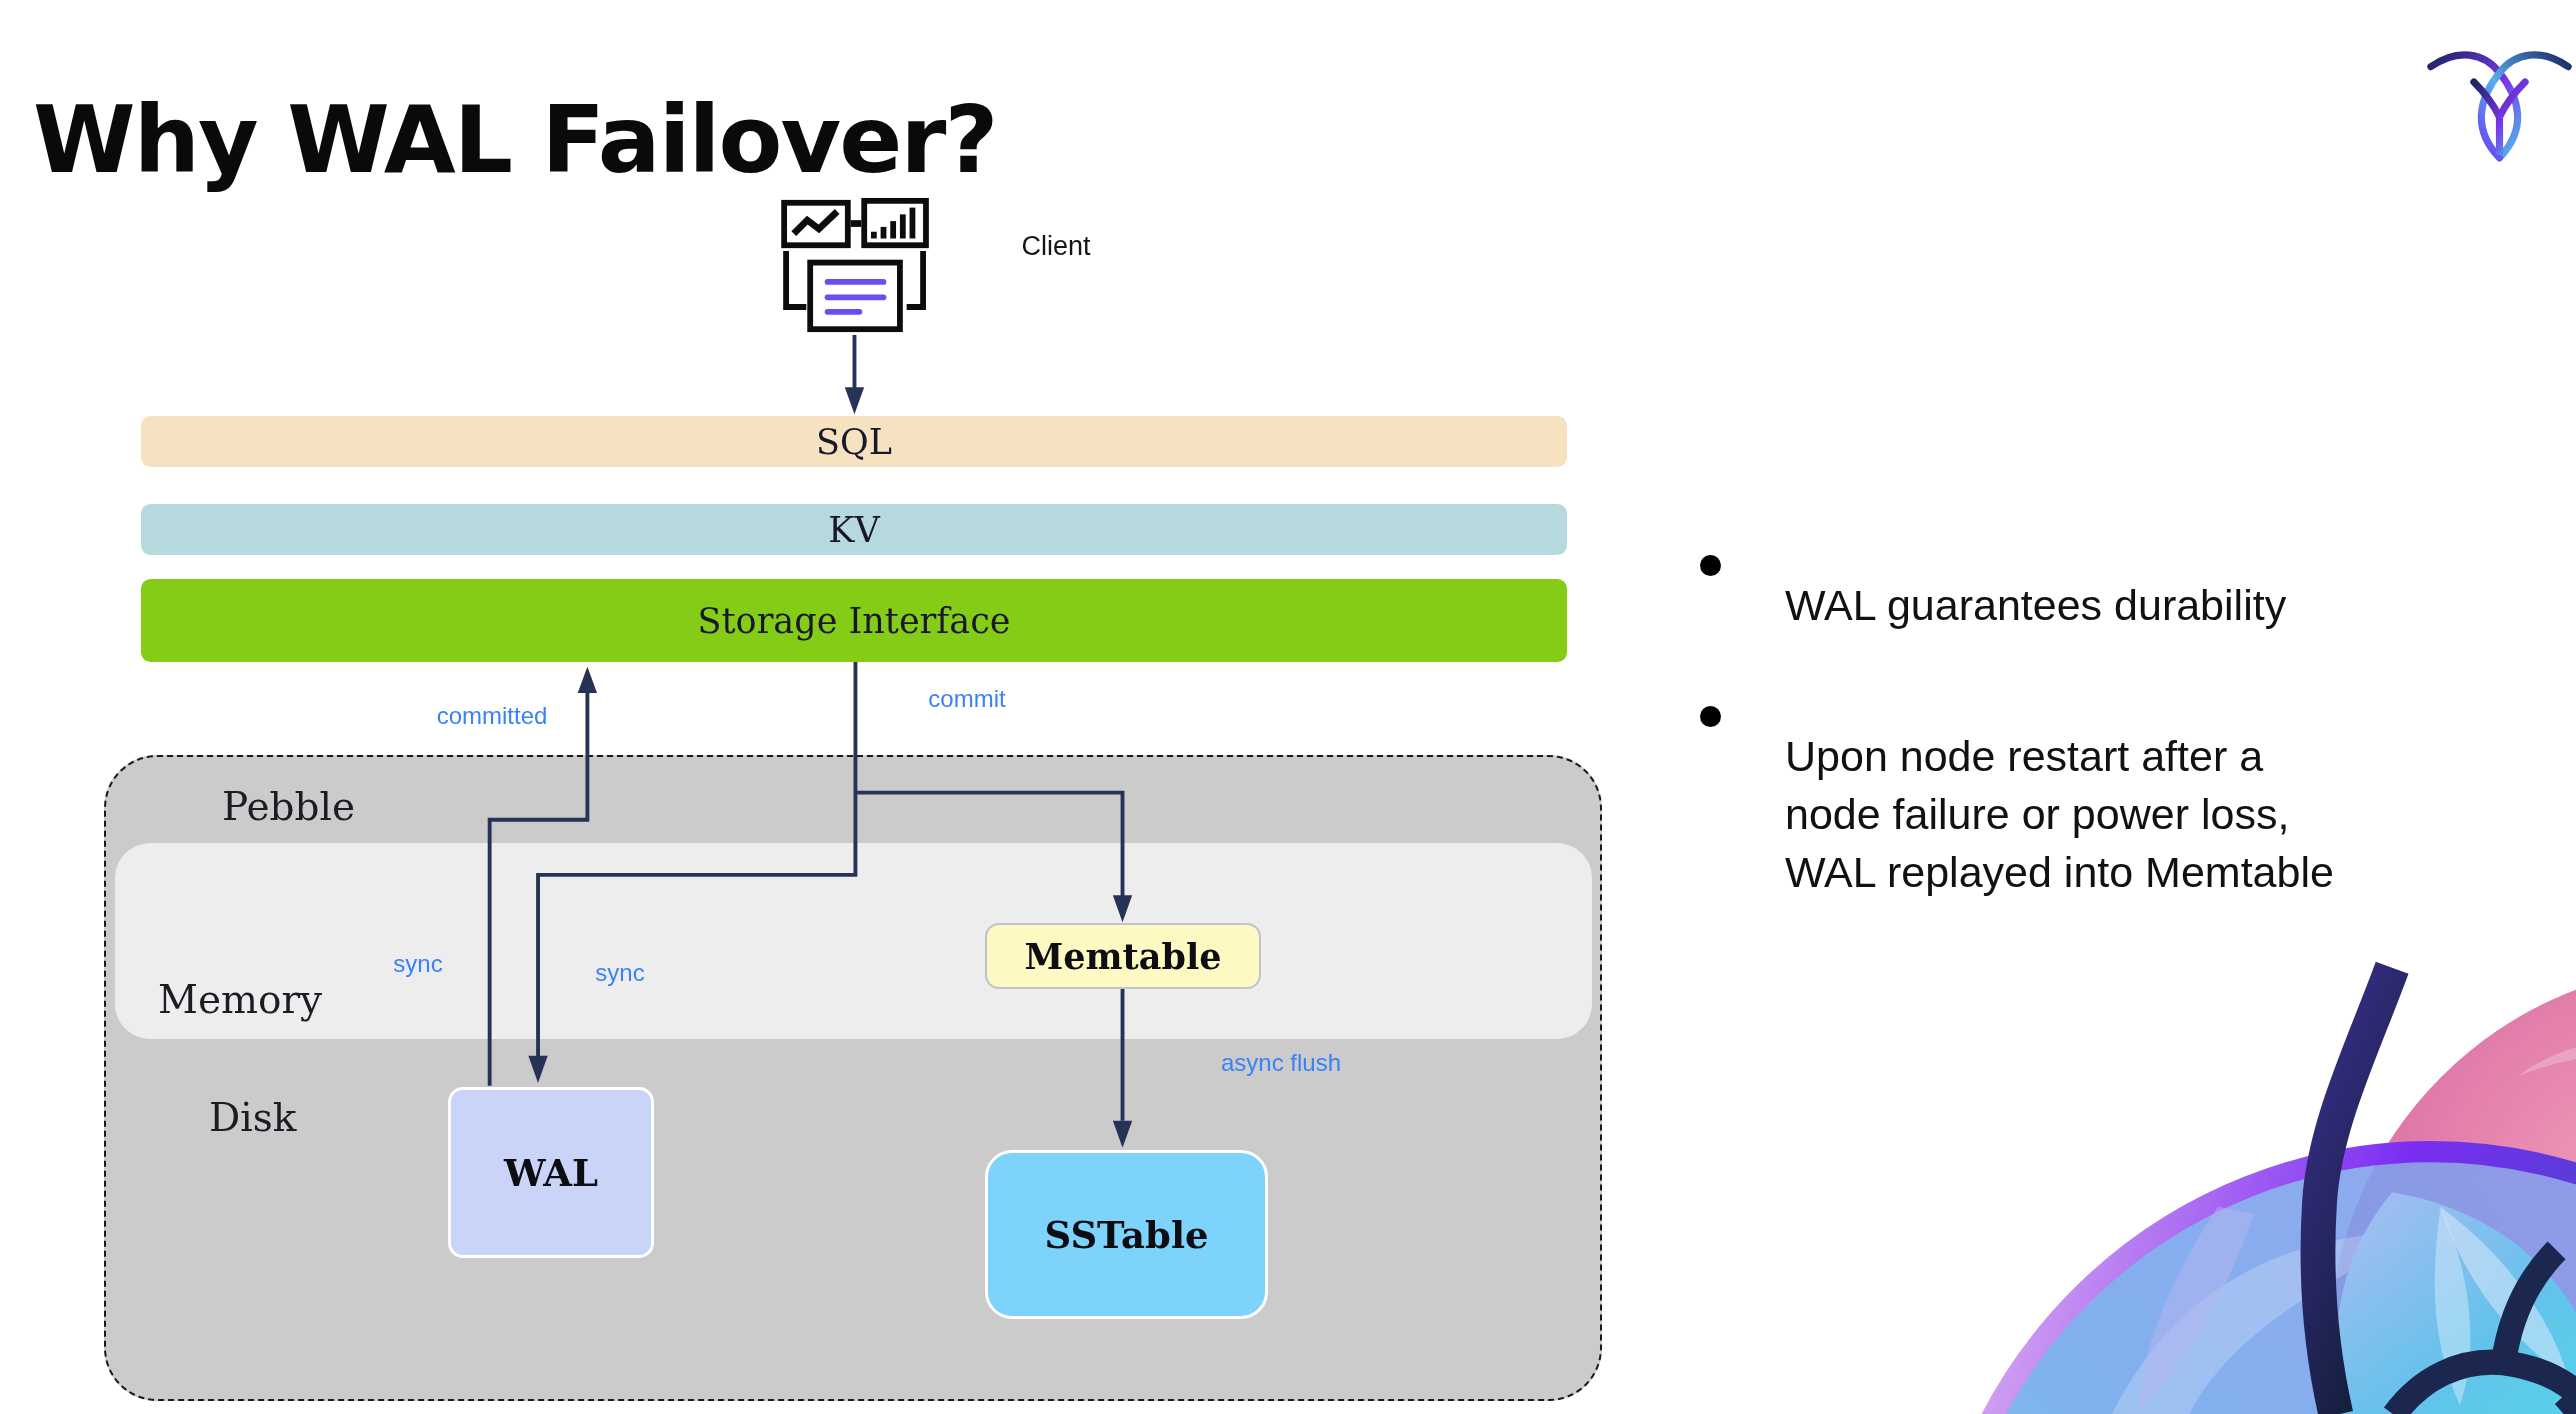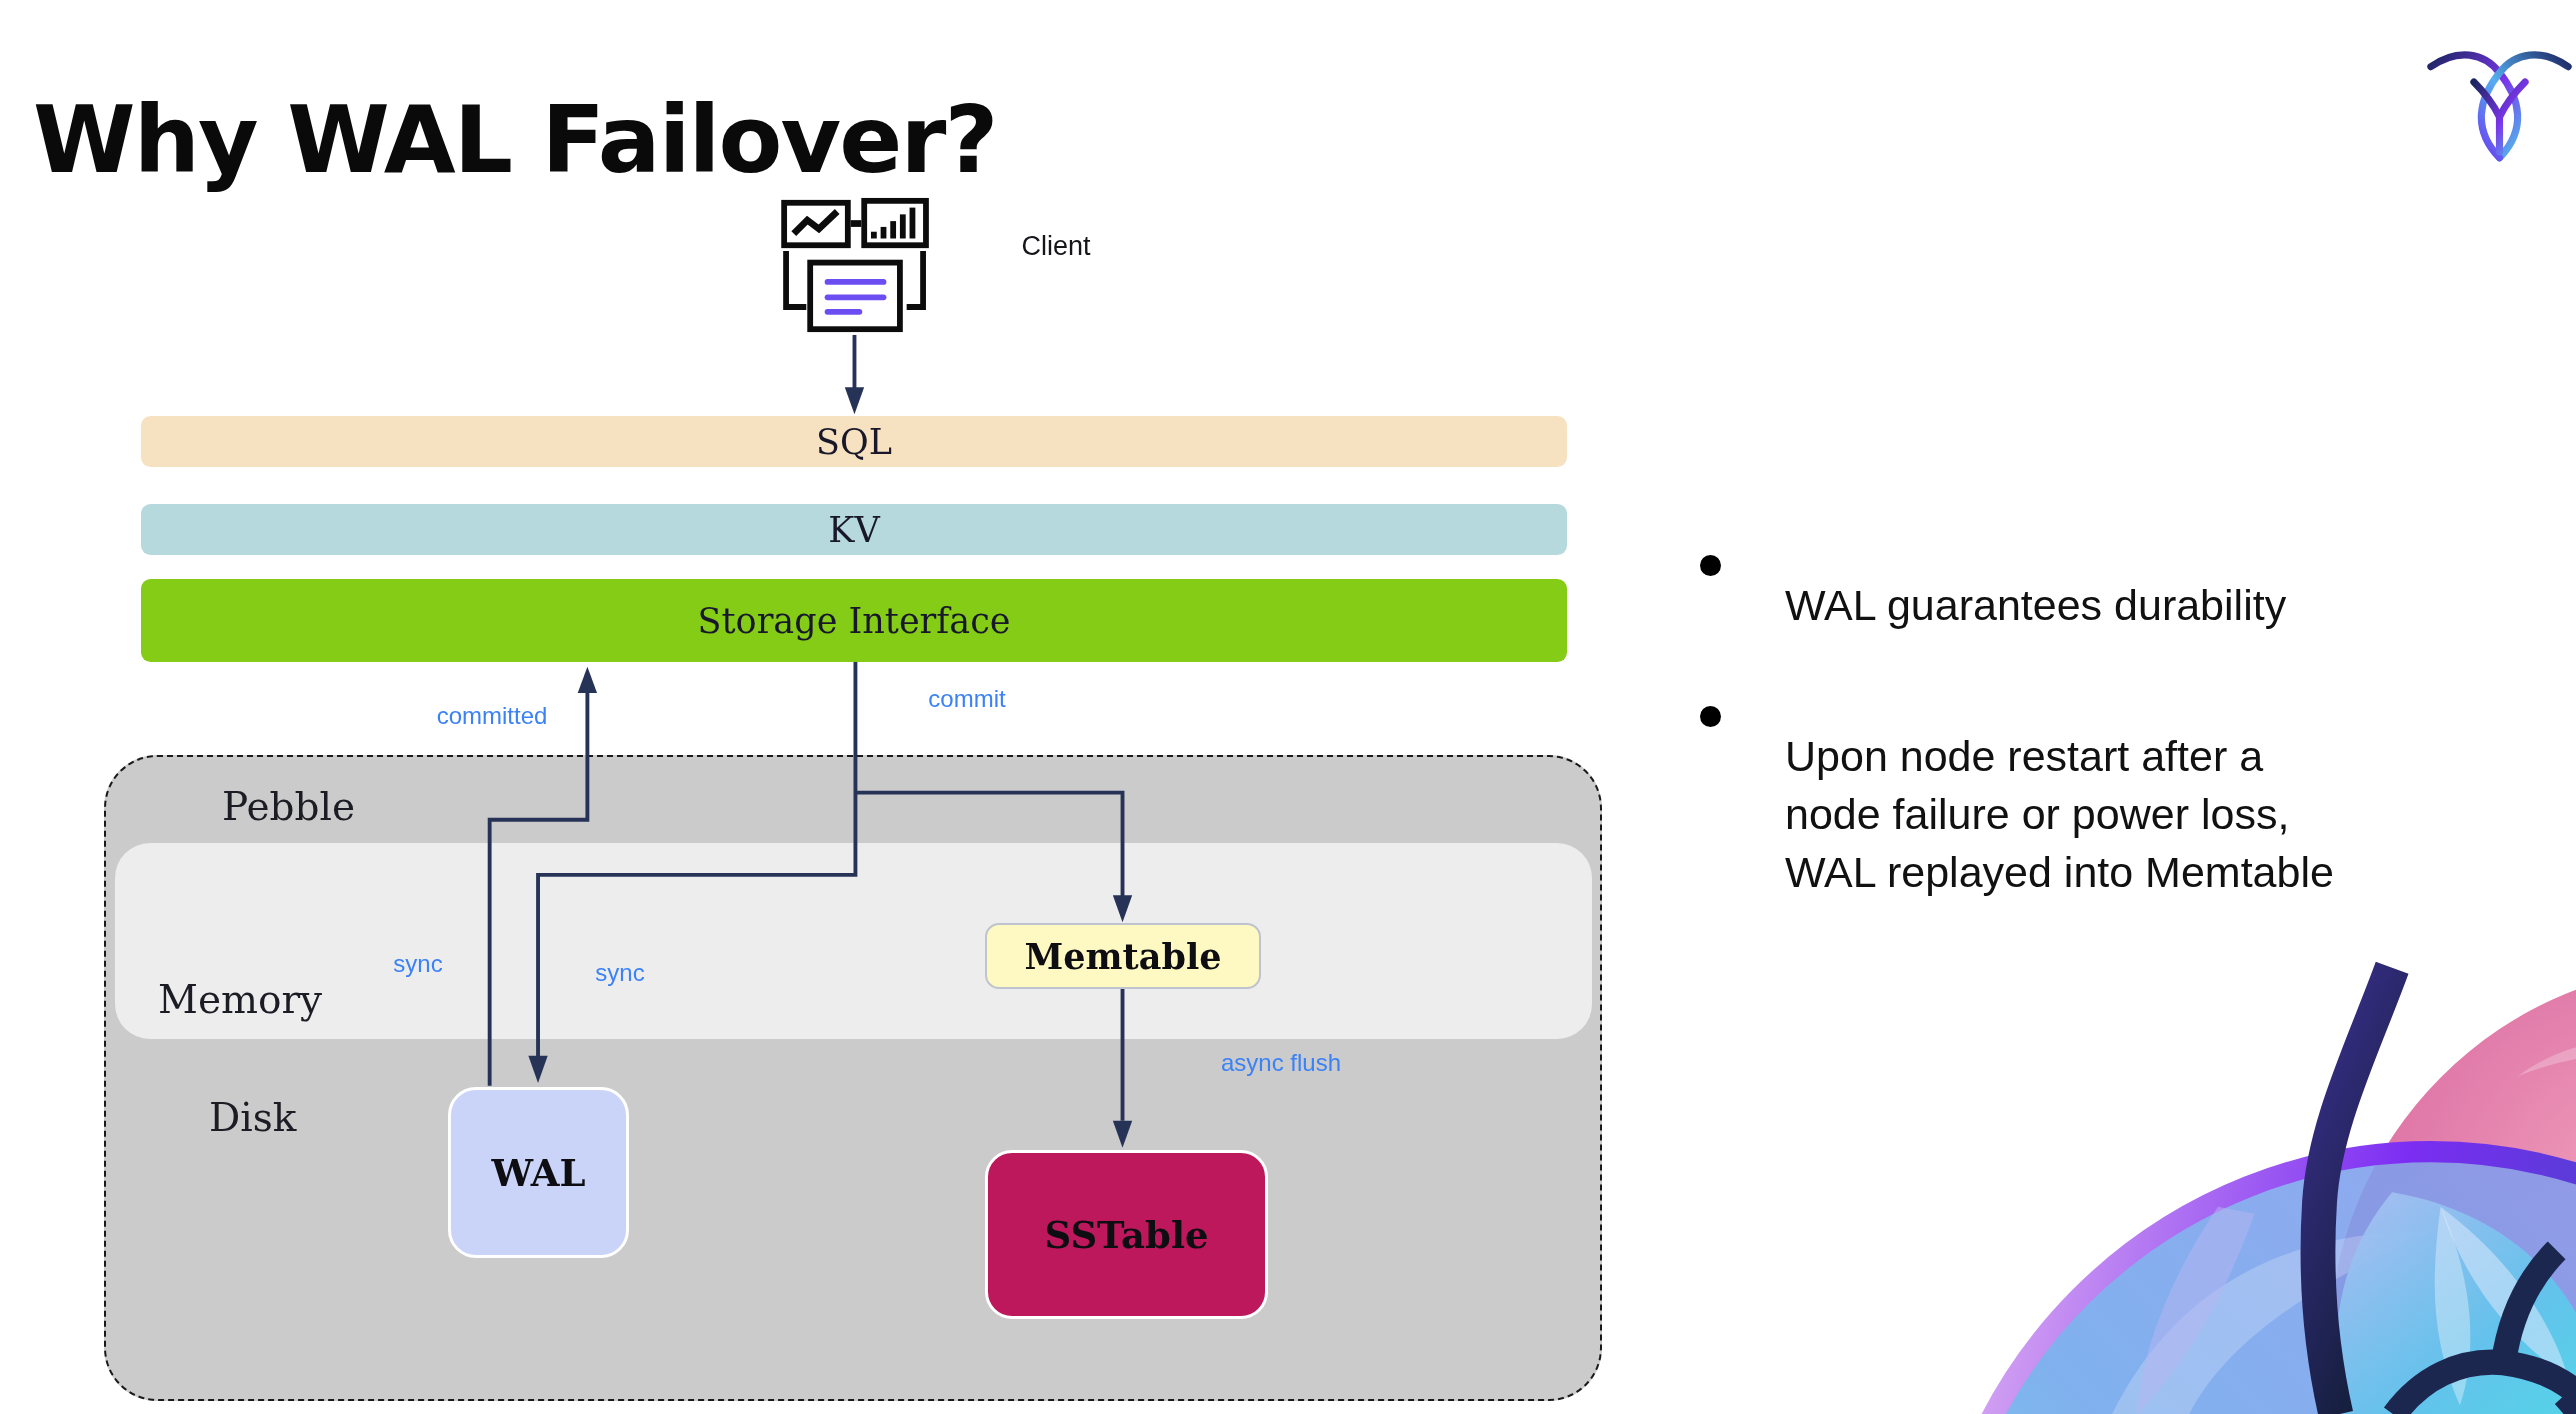--- a/index.html
+++ b/index.html
@@ -32,22 +32,22 @@
   .memory-band{position:absolute;left:115px;top:843px;width:1477px;height:196px;
                background:#ededee;border-radius:35px;}
   .zone-label{position:absolute;font-family:"DejaVu Serif",serif;font-size:39px;color:#1c1c24;white-space:nowrap;}
   .lbl-pebble{left:222px;top:784px;}
   .lbl-memory{left:158px;top:977px;}
   .lbl-disk{left:209px;top:1095px;}
 
   
   .node{position:absolute;display:flex;align-items:center;justify-content:center;box-sizing:border-box;
         font-family:"DejaVu Serif",serif;font-weight:bold;color:#0d0d12;}
-  .node-wal{left:448px;top:1087px;width:181px;height:171px;border:3.9px solid #ffffff;
-            border-radius:28px;font-size:37px;}
+  .node-wal{left:448px;top:1087px;width:206px;height:171px;border:3.9px solid #ffffff;
+            border-radius:15px;font-size:37px;}
   .node-memtable{left:985px;top:923px;width:276px;height:66px;border:2.9px solid #bfc3cd;
                  border-radius:15.5px;font-size:35px;}
   .node-sstable{left:985px;top:1150px;width:283px;height:169px;border:3.9px solid #ffffff;
                 border-radius:27px;font-size:37px;}
 
   
   .arrows{position:absolute;left:0;top:0;width:2576px;height:1415px;pointer-events:none;}
 
   
   .edge-label{position:absolute;transform:translate(-50%,-50%);font-size:24px;color:#3b82f6;white-space:nowrap;}
@@ -136,21 +136,21 @@
   <div class="zone-label lbl-pebble">Pebble</div>
   <div class="zone-label lbl-memory">Memory</div>
   <div class="zone-label lbl-disk">Disk</div>
 
   <div class="node node-wal" style="background: rgb(201, 212, 248);">
     <span>WAL</span>
   </div>
   <div class="node node-memtable" style="background: #fef9c3; border-radius: 14px;">
     <span>Memtable</span>
   </div>
-  <div class="node node-sstable" style="background: #be185d;">
+  <div class="node node-sstable" style="background: #7dd3fc;">
     <span>SSTable</span>
   </div>
 
   <svg class="arrows" viewBox="0 0 2662 1462">
     <g stroke="#263357" stroke-width="4" fill="none">
       <path d="M883,346 V402"></path>
       <path d="M506,1122 V847 H607 V716"></path>
       <path d="M884,684 V904 H556 V1092"></path>
       <path d="M884,819 H1160 V926"></path>
       <path d="M1160,1022 V1158"></path>

